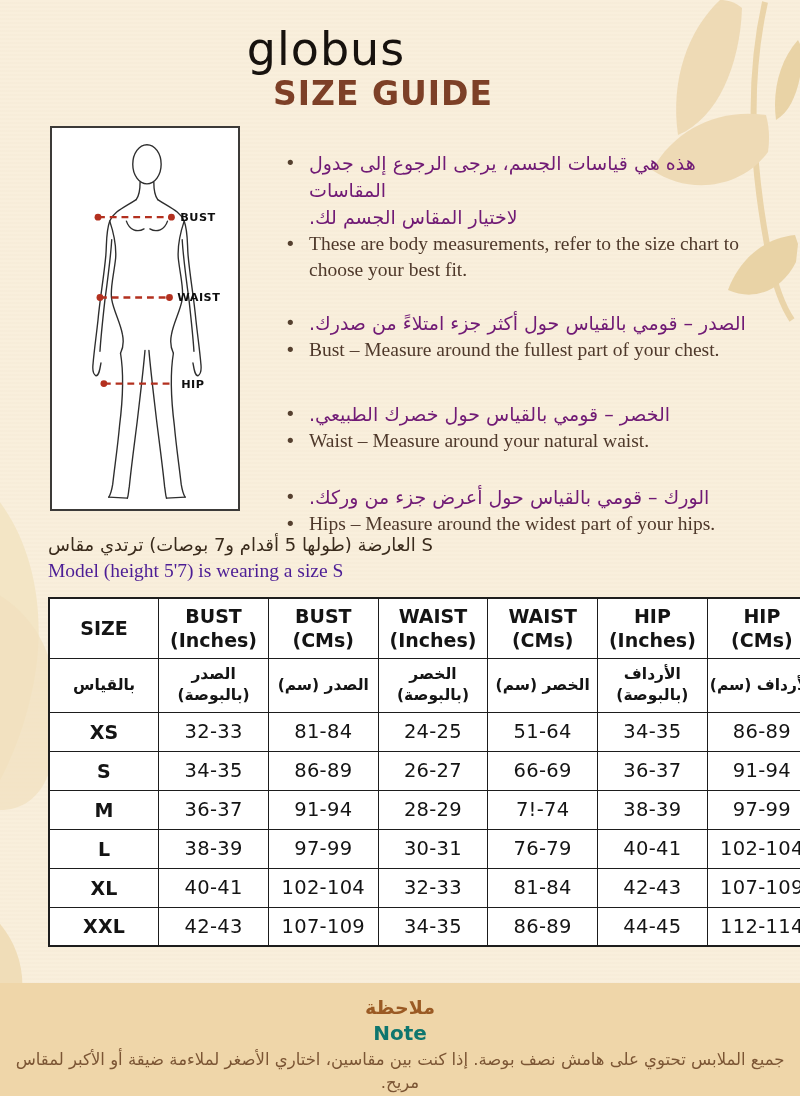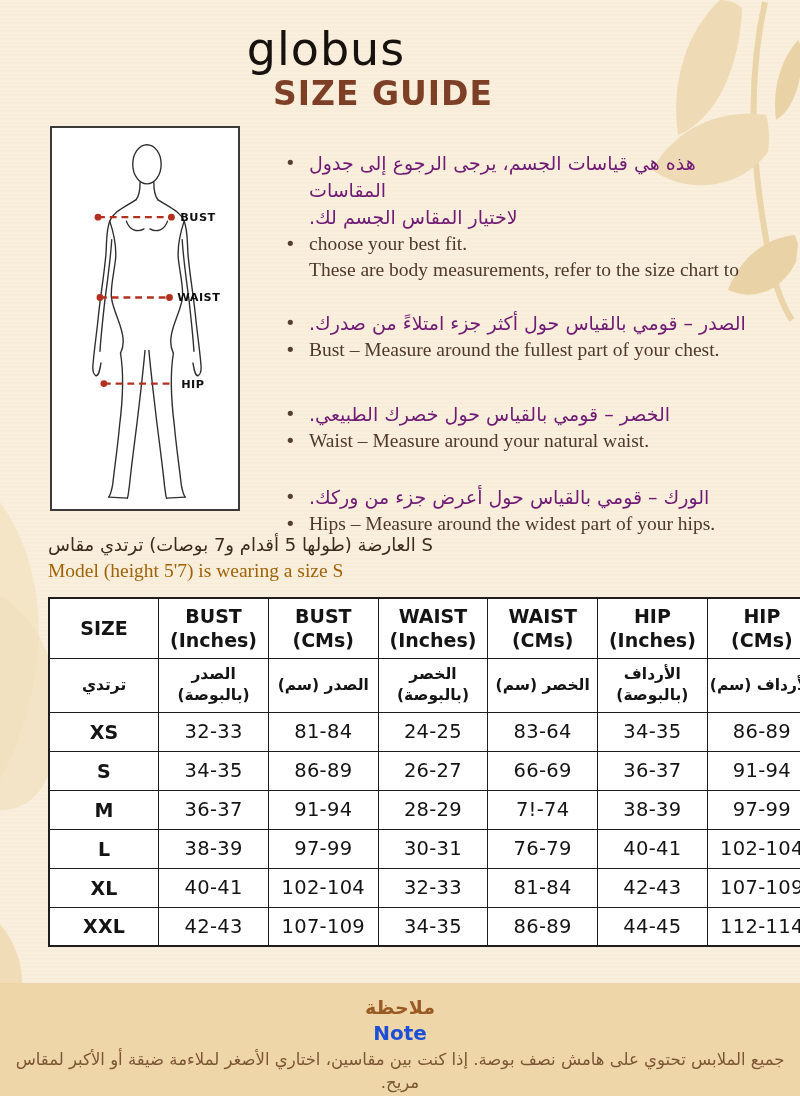--- a/index.html
+++ b/index.html
@@ -44,21 +44,21 @@
     font-family:"DejaVu Sans", sans-serif;
   }
   .en-line {
     font-family:"Liberation Serif","DejaVu Serif", serif;
     font-size:19.5px; line-height:25.5px; color:#4e382a;
   }
 
   
   .model { position:absolute; left:48px; top:531px; width:520px; }
   .model-ar { font-size:18px; line-height:27px; color:#3a2b1c; text-align:left; }
-  .model-en { font-family:"Liberation Serif","DejaVu Serif", serif; font-size:19.5px; line-height:26px; color:#a16207; }
+  .model-en { font-family:"Liberation Serif","DejaVu Serif", serif; font-size:19.5px; line-height:26px; color:#4c1d95; }
 
   
   .size-table {
     position:absolute; left:48px; top:597px; width:770px;
     border-collapse:collapse; table-layout:fixed; background:#ffffff;
     border:2.5px solid #1d1d1d;
   }
   .size-table td {
     border:1.6px solid #1d1d1d; text-align:center; vertical-align:middle;
     background:#ffffff; color:#141414; padding:0 2px;
@@ -67,21 +67,21 @@
   .row-ar td { height:54px; font-weight:700; font-size:15.5px; line-height:1.35; direction:rtl; }
   .row-data td { height:39px; font-size:19.5px; letter-spacing:0.3px;margin-left:46px; }
   .row-data td.size-cell { font-weight:700; font-size:19px; }
 
   
   .footer {
     position:absolute; left:0; top:983px; width:800px; height:113px;
     background:#efd6a9; text-align:center;
   }
   .note-h-ar { margin-top:11px; font-size:19px; font-weight:700; color:#9a5a24; line-height:26px; direction:rtl; }
-  .note-h-en { font-size:20px; font-weight:700; color:#1d4ed8; line-height:26px; }
+  .note-h-en { font-size:20px; font-weight:700; color:#0f766e; line-height:26px; }
   .note-ar { direction:rtl; font-size:16.5px; color:#7b5534; line-height:23px; margin-top:2px; }
   .note-en { font-size:18.5px; color:#6f4c33; line-height:22px; }
 </style>
 </head>
 <body>
 
 <svg class="leafsvg" style="right:0; top:0;" width="230" height="330" viewBox="0 0 230 330">
   <path d="M195,2 C180,70 178,150 200,260 C205,285 212,305 222,320" stroke="#ead4a9" stroke-width="6" fill="none"></path>
   <path d="M150,0 C118,30 100,80 108,135 C148,118 170,65 172,8 C165,2 158,0 150,0 Z" fill="#eedab5"></path>
   <path d="M196,115 C150,108 105,128 82,170 C120,196 172,188 198,152 C200,138 199,126 196,115 Z" fill="#eedab5"></path>
@@ -148,22 +148,22 @@
       <div class="bullet-item">
         <span class="bullet-dot">•</span>
         <span class="bullet-txt">
           <span class="ar-line" style="display:block">هذه هي قياسات الجسم، يرجى الرجوع إلى جدول المقاسات</span>
           <span class="ar-line" style="display:block">لاختيار المقاس الجسم لك.</span>
         </span>
       </div>
       <div class="bullet-item">
         <span class="bullet-dot">•</span>
         <span class="bullet-txt">
+          <span class="en-line" style="display:block">These are body measurements, refer to the size chart to</span>
           <span class="en-line" style="display:block">choose your best fit.</span>
-          <span class="en-line" style="display:block">These are body measurements, refer to the size chart to</span>
         </span>
       </div>
     </div>
 
     <div class="group g2">
       <div class="bullet-item">
         <span class="bullet-dot">•</span>
         <span class="bullet-txt ar-line">الصدر – قومي بالقياس حول أكثر جزء امتلاءً من صدرك.</span>
       </div>
       <div class="bullet-item">
@@ -227,21 +227,21 @@
             <div>HIP</div>
             <div>(Inches)</div>
           </td>
       <td>
             <div>HIP</div>
             <div>(CMs)</div>
           </td>
     </tr>
     <tr class="row-ar">
       <td>
-            <div>ترتدي</div>
+            <div>بالقياس</div>
           </td>
       <td>
             <div>الصدر</div>
             <div>(بالبوصة)</div>
           </td>
       <td>
             <div>الصدر (سم)</div>
           </td>
       <td>
             <div>الخصر</div>
@@ -256,21 +256,21 @@
           </td>
       <td>
             <div>الأرداف (سم)</div>
           </td>
     </tr>
     <tr class="row-data">
       <td class="size-cell">XS</td>
       <td>32-33</td>
       <td>81-84</td>
       <td>24-25</td>
-      <td>83-64</td>
+      <td>51-64</td>
       <td>34-35</td>
       <td>86-89</td>
     </tr>
     <tr class="row-data">
       <td class="size-cell">S</td>
       <td>34-35</td>
       <td>86-89</td>
       <td>26-27</td>
       <td>66-69</td>
       <td>36-37</td>

